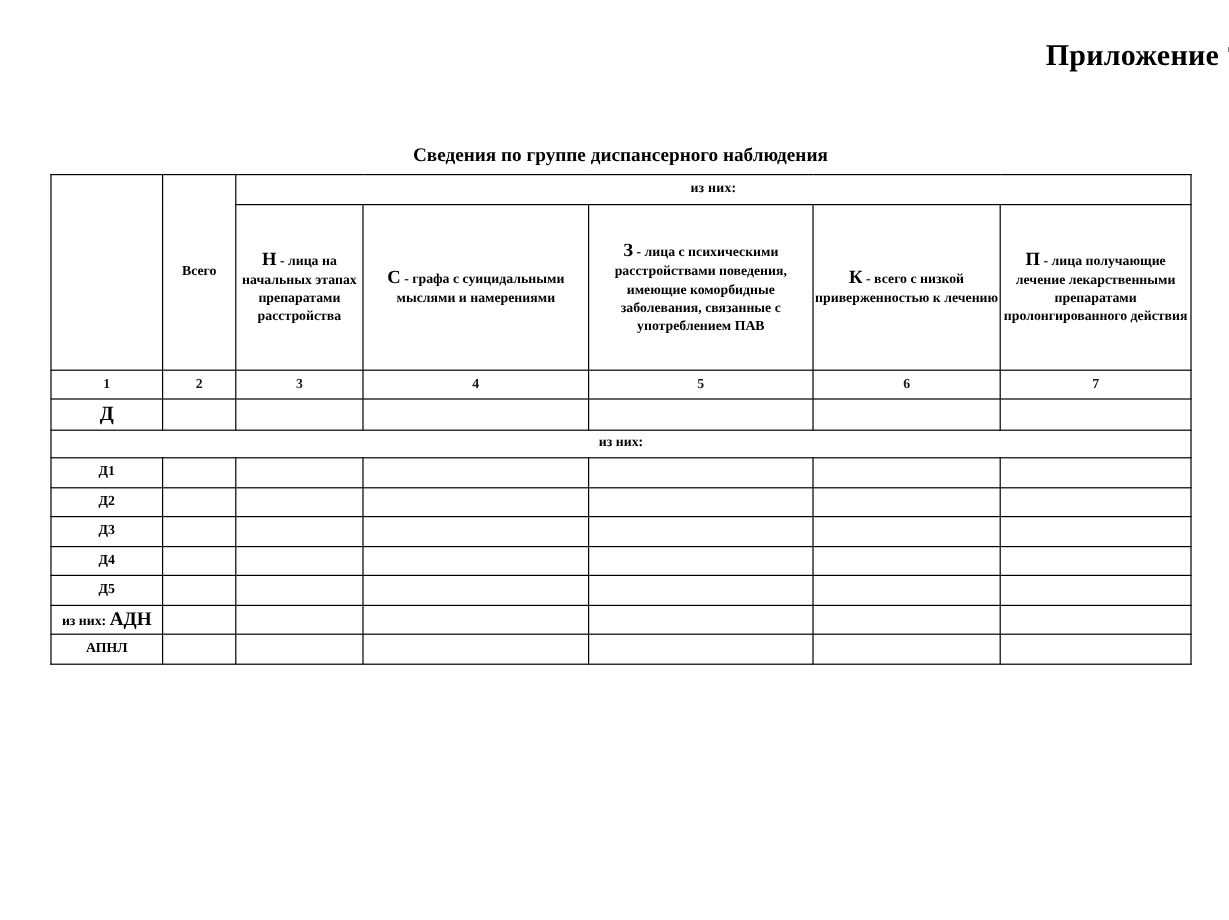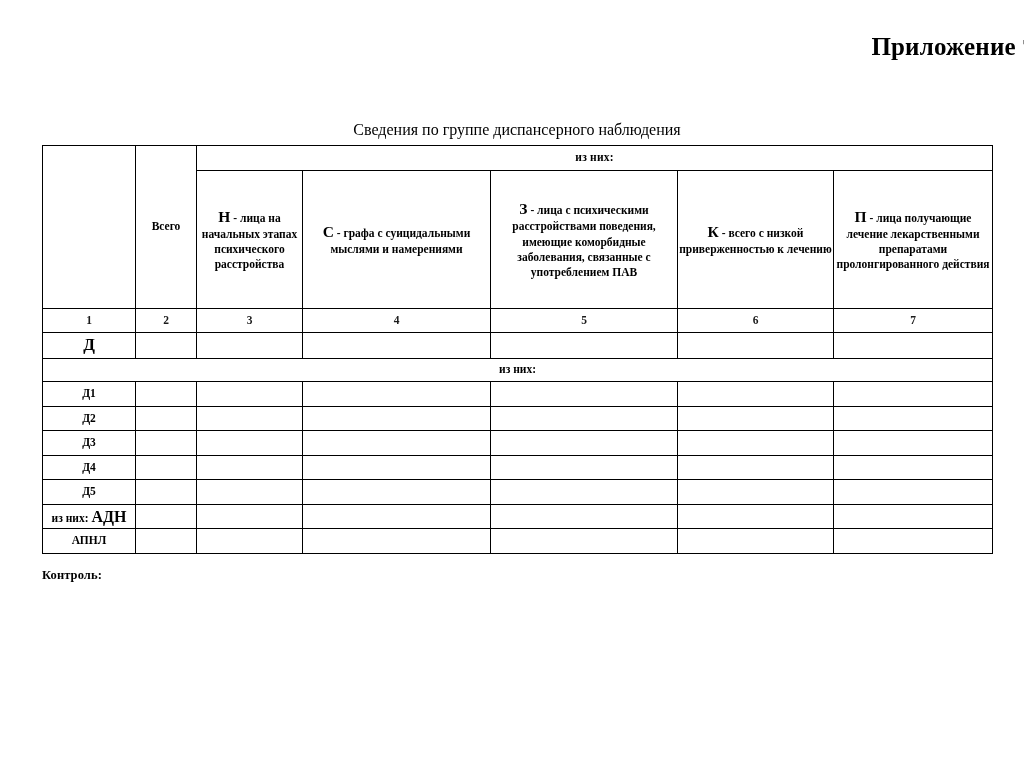--- a/index.html
+++ b/index.html
@@ -37,21 +37,21 @@
     font-size: 23px;
   }
   
   .table-caption {
     position: absolute;
     left: 42px;
     width: 950px;
     top: 121px;
     text-align: center;
     font-size: 16px;
-    font-weight: normal;
+    font-weight: bold;
     white-space: nowrap;
   }
   
   table.main {
     position: absolute;
     left: 42px;
     top: 145px;
     width: 950px;
     border-collapse: collapse;
     table-layout: fixed;
@@ -184,21 +184,21 @@
         <td class="blank" rowspan="2"></td>
         <td class="blank" rowspan="2">
           <span>Всего</span>
         </td>
         <td class="iznih-span" colspan="5">из них:</td>
       </tr>
 
       <tr class="r-headtexts">
         <td class="colhead">
           <span class="big">Н</span>
-          <span>- лица на начальных этапах психического расстройства</span>
+          <span>- лица на начальных этапах препаратами расстройства</span>
         </td>
         <td class="colhead">
           <span class="big">С</span>
           <span>- графа с суицидальными мыслями и намерениями</span>
         </td>
         <td class="colhead">
           <span class="big">З</span>
           <span>- лица с психическими расстройствами поведения, имеющие коморбидные заболевания, связанные с употреблением ПАВ</span>
         </td>
         <td class="colhead">
@@ -300,17 +300,16 @@
         <td></td>
         <td></td>
         <td></td>
         <td></td>
         <td></td>
       </tr>
     </tbody>
   </table>
 
   <div class="control-block">
-    <div>Контроль:</div>
   </div>
 
 
 </div>
 
 </body></html>

